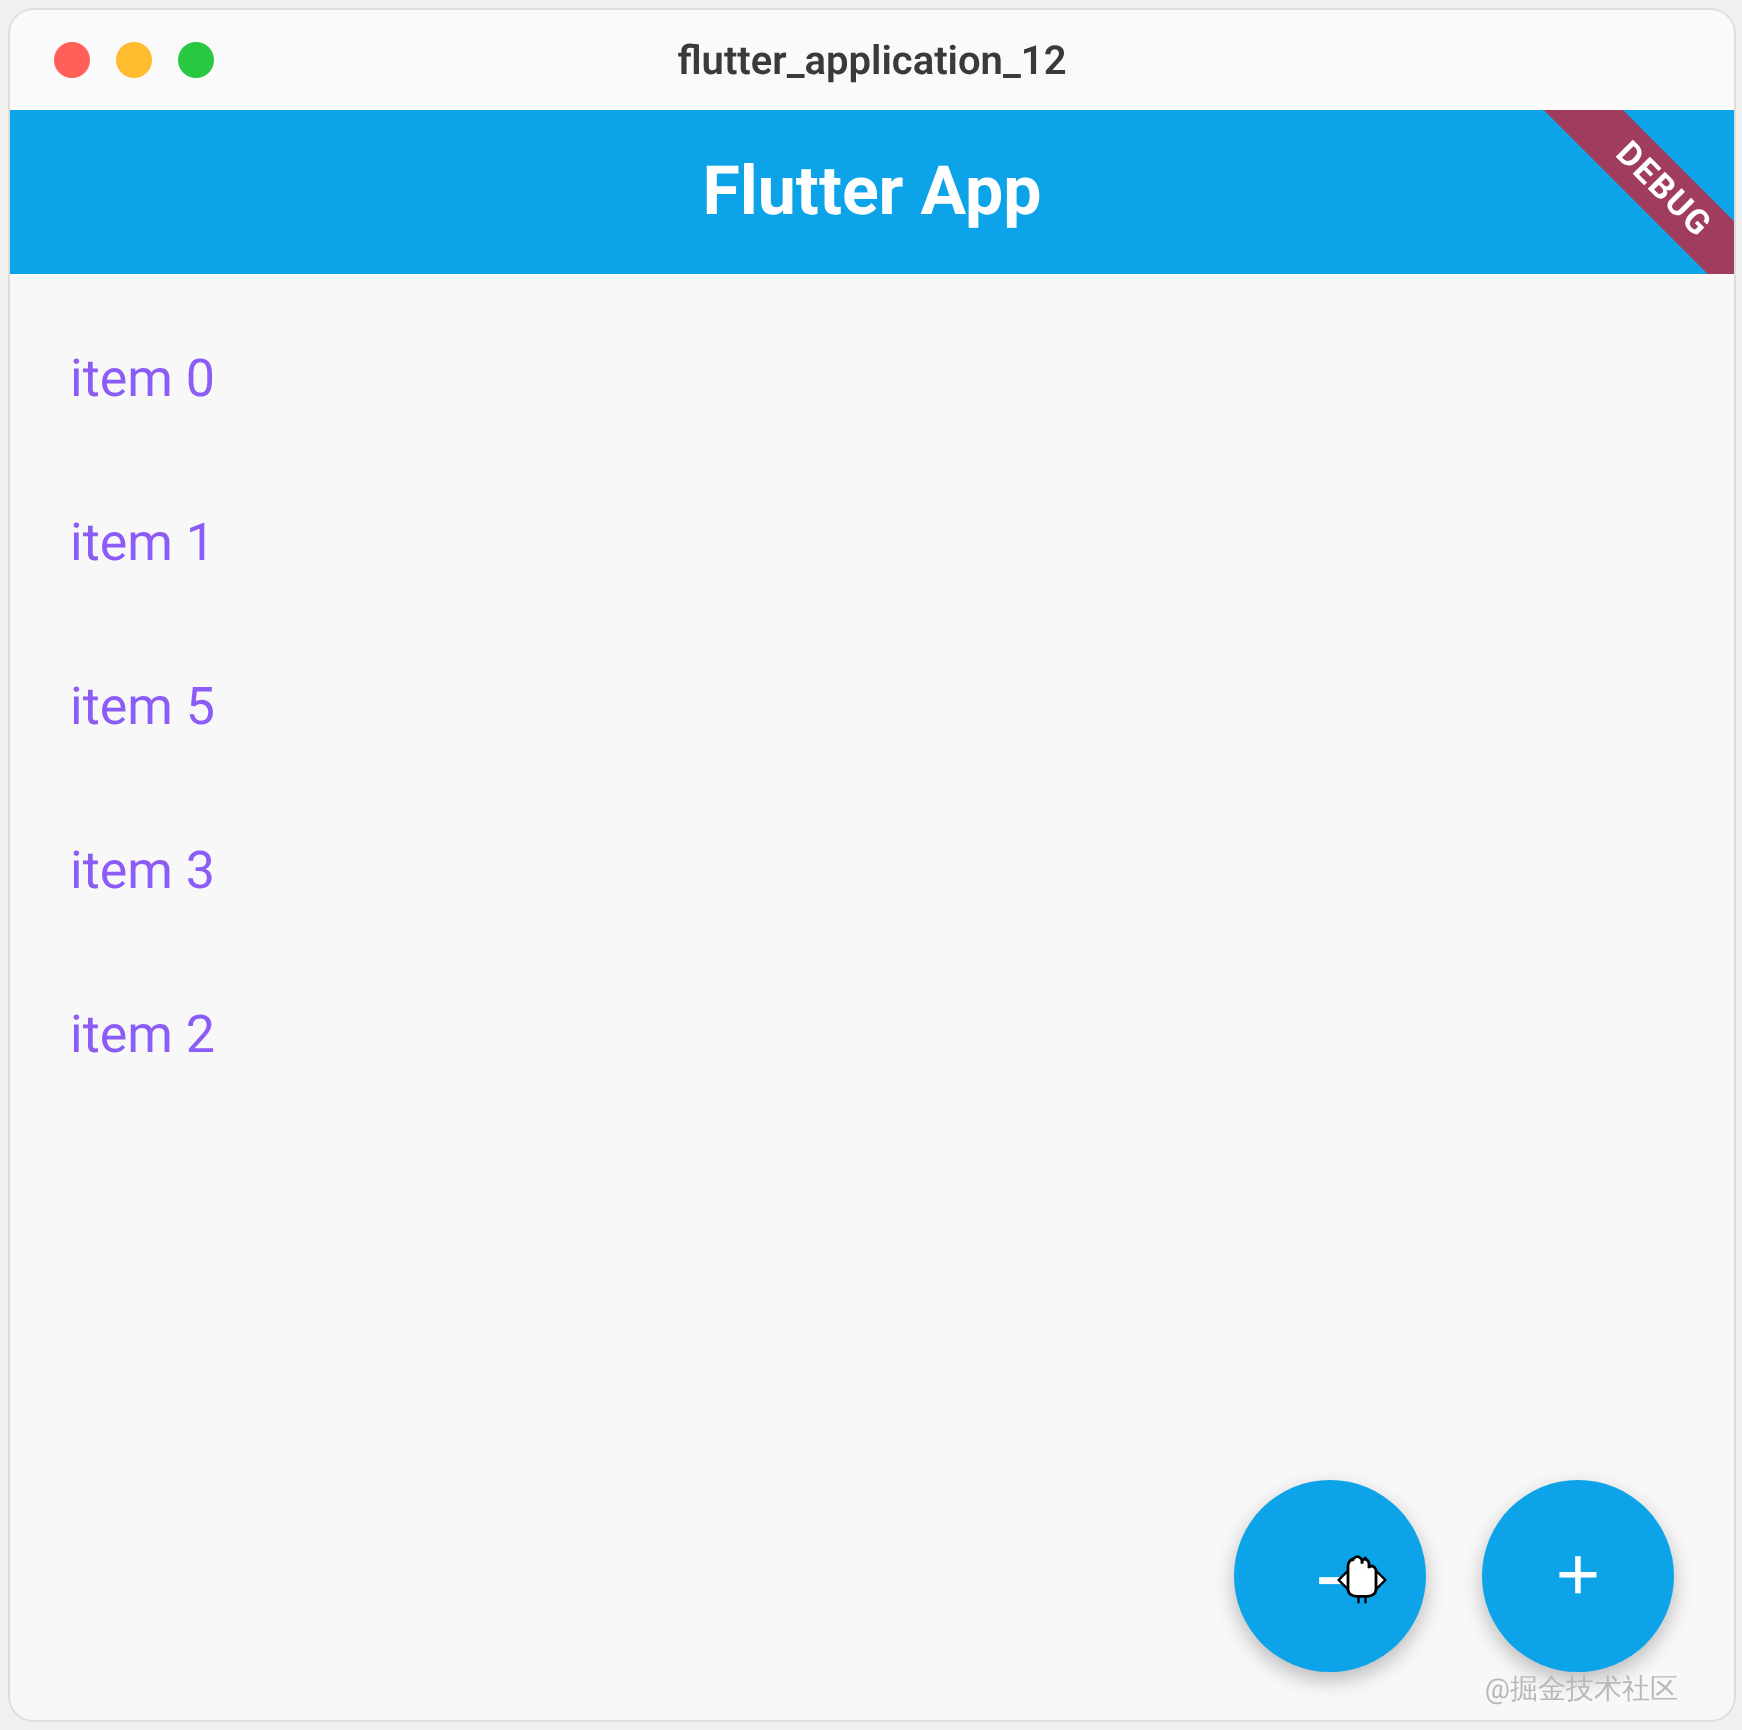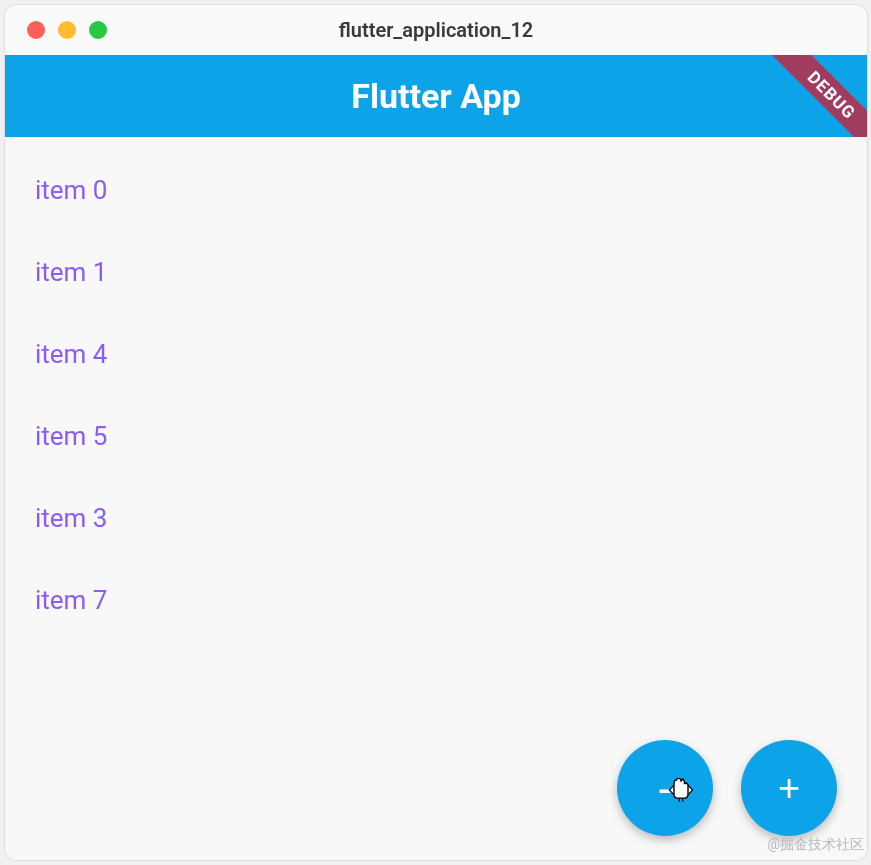--- a/index.html
+++ b/index.html
@@ -113,21 +113,21 @@
       cursor: pointer;
       box-shadow: 0 4px 10px rgba(0,0,0,0.25);
     }
     .fab-minus {
       font-size: 44px;
       line-height: 1;
     }
     .watermark {
       position: absolute;
       bottom: 6px;
-      right: 3px;
+      right: 28px;
       font-size: 14px;
       color: #b8b8b8;
     }
     .cursor {
       position: absolute;
       bottom: 56px;
       right: 172px;
       width: 28px;
       height: 28px;
       pointer-events: none;
@@ -148,24 +148,23 @@
   </div>
 
   <div class="appbar">
     <div class="appbar-title">Flutter App</div>
     <div class="debug-banner">DEBUG</div>
   </div>
 
   <div class="content">
     <div class="list-item">item 0</div>
     <div class="list-item">item 1</div>
-    <div class="list-item">item 4</div>
     <div class="list-item">item 5</div>
     <div class="list-item">item 3</div>
-    <div class="list-item">item 7</div>
+    <div class="list-item">item 2</div>
   </div>
 
   <div class="fab-container">
     <button class="fab fab-minus">
       <span>-</span>
     </button>
     <button class="fab">
       <span>+</span>
     </button>
   </div>

